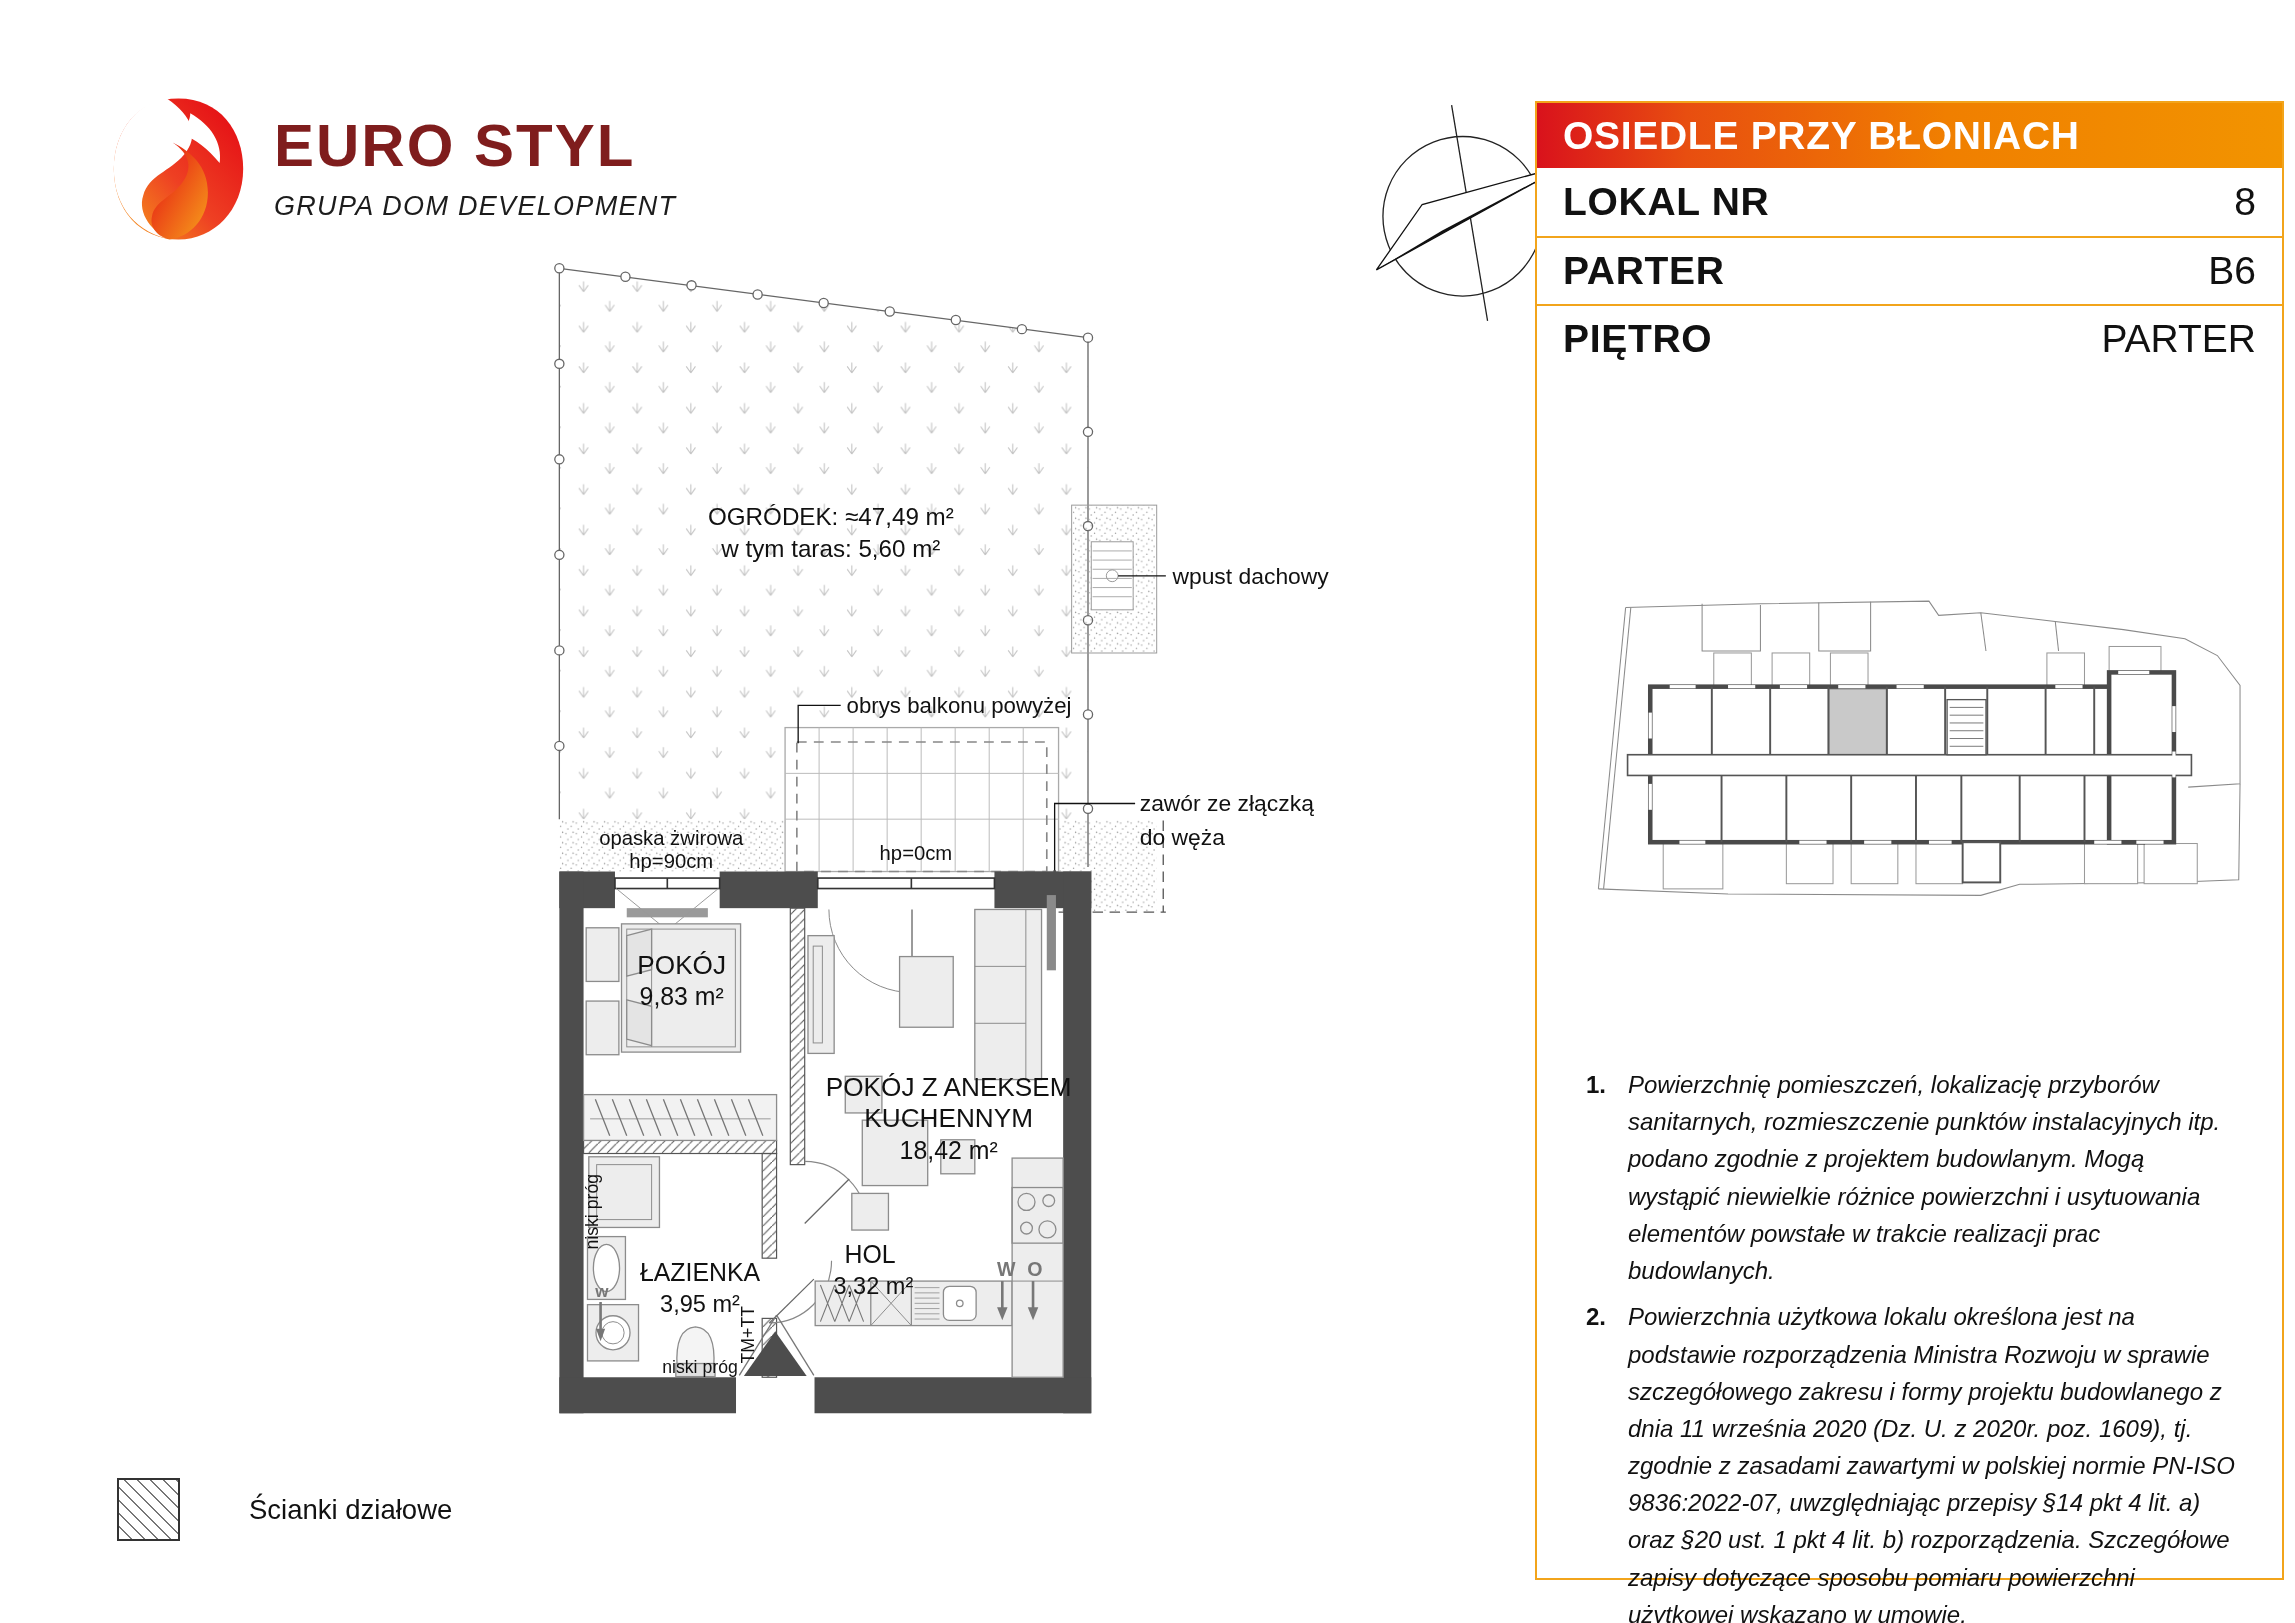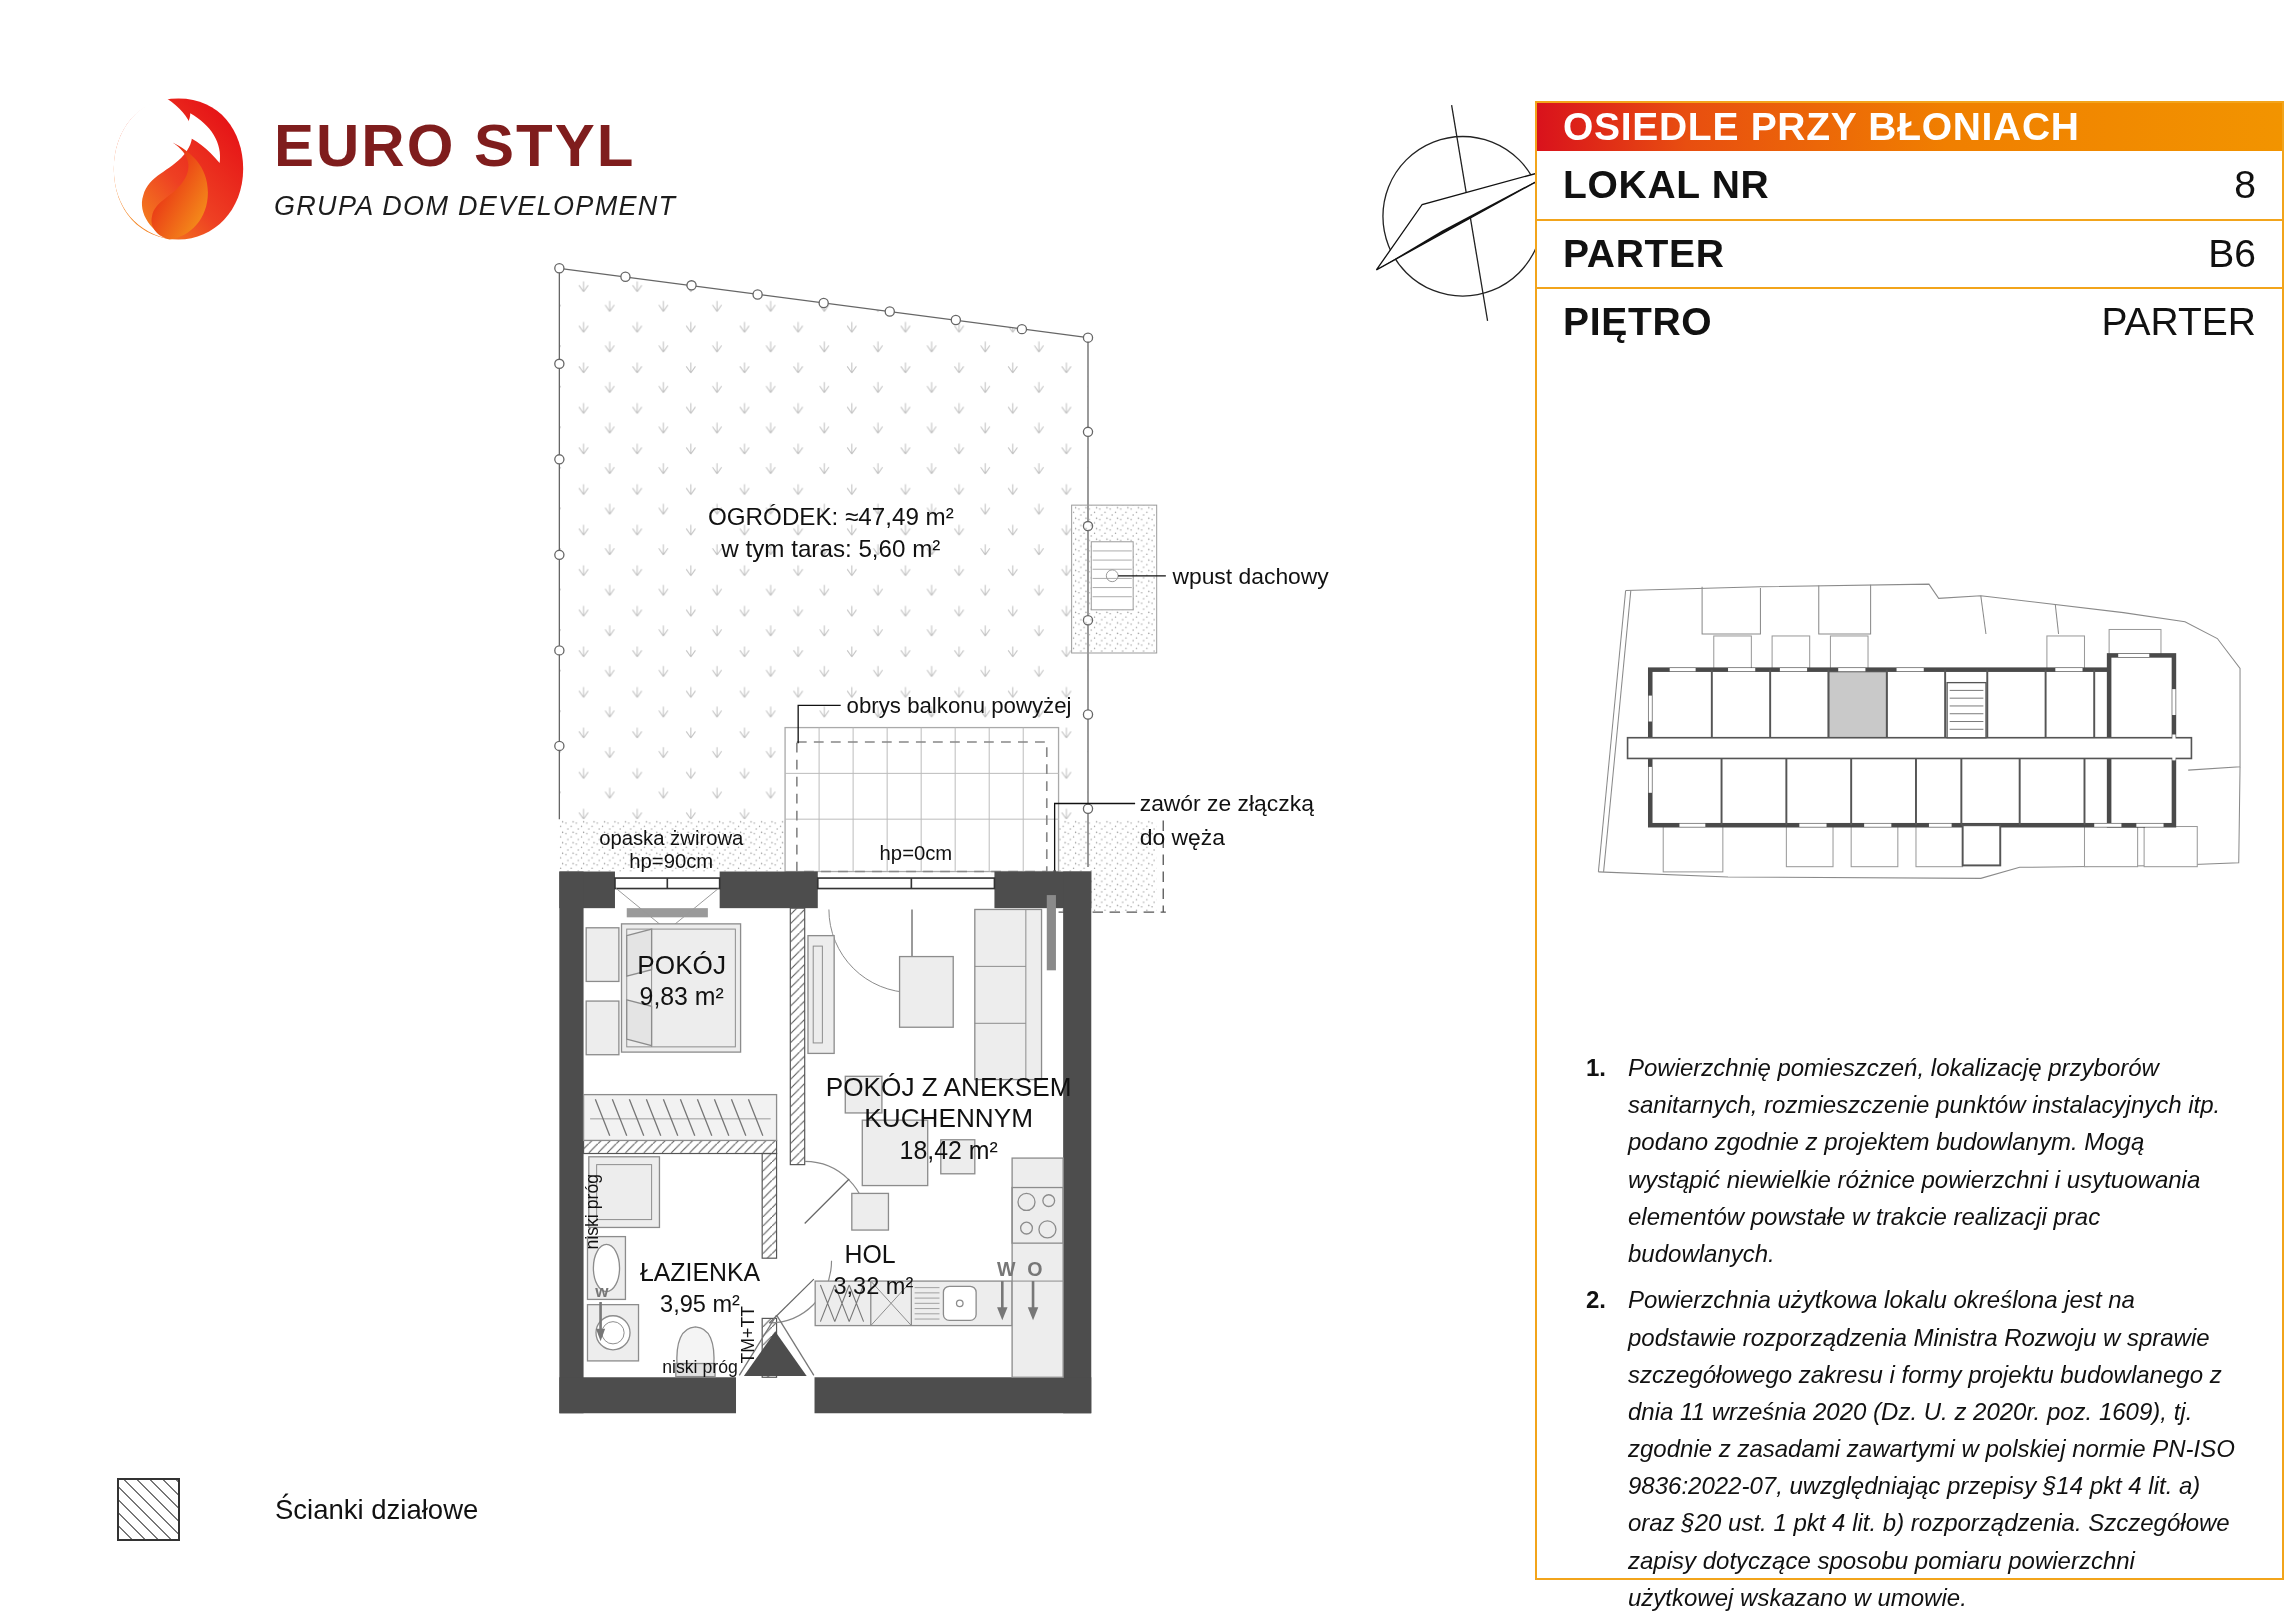--- a/index.html
+++ b/index.html
@@ -10,38 +10,38 @@
   
   #logo{position:absolute;left:105px;top:92px;display:flex;align-items:center;gap:22px;}
   #logo .words .brand{font-size:60px;font-weight:bold;letter-spacing:2px;color:#7f1d1d;line-height:1;}
   #logo .words .sub{font-size:27px;letter-spacing:1.3px;color:#1c1c1c;margin-top:15px;font-style:italic;}
   
   #panel{
     position:absolute;left:1535px;top:101px;width:749px;height:1479px;
     border:2px solid #F2A41B;background:#fff;box-sizing:border-box;
   }
   #panel-header{
-    height:48px;display:flex;align-items:center;padding-left:26px;
+    height:65px;display:flex;align-items:center;padding-left:26px;
     background:linear-gradient(90deg,#D9121C 0%,#E84E10 20%,#F07F00 55%,#F29400 100%);
   }
   #panel-header span{color:#fff;font-weight:bold;font-size:39px;letter-spacing:0.7px;}
   .info-row{
     height:68px;display:flex;align-items:center;justify-content:space-between;
     padding:0 26px;border-top:2px solid #F2A41B;box-sizing:border-box;
   }
   .info-row .lbl{font-size:39px;font-weight:bold;letter-spacing:0.7px;}
   .info-row .val{font-size:39px;font-weight:500;}
   #keyplan-wrap{margin:216px 26px 0;display:flex;justify-content:center;}
   #notes{margin:164px 46px 0 49px;}
   #notes .notes-title{font-weight:bold;font-size:26px;margin-bottom:46px;}
   .note-item{display:flex;margin-bottom:9.2px;}
   .note-item .num{width:42px;flex:0 0 42px;font-weight:bold;font-size:24px;line-height:1.55;}
   .note-item .txt{font-size:24px;line-height:1.55;text-align:left;font-style:italic;}
   
-  #legend{position:absolute;left:117px;top:1478px;display:flex;align-items:center;gap:95px;justify-content:space-between;}
+  #legend{position:absolute;left:117px;top:1478px;display:flex;align-items:center;gap:69px;justify-content:space-between;}
   #legend .swatch{
     width:63px;height:63px;border:2px solid #333;box-sizing:border-box;
     background:repeating-linear-gradient(45deg,transparent 0 7.9px,#777 7.9px 9.2px);
   }
   #legend .cap{font-size:27.5px;color:#111;}
   svg text{font-family:"Liberation Sans", sans-serif;}
 </style>
 </head>
 <body>
 

